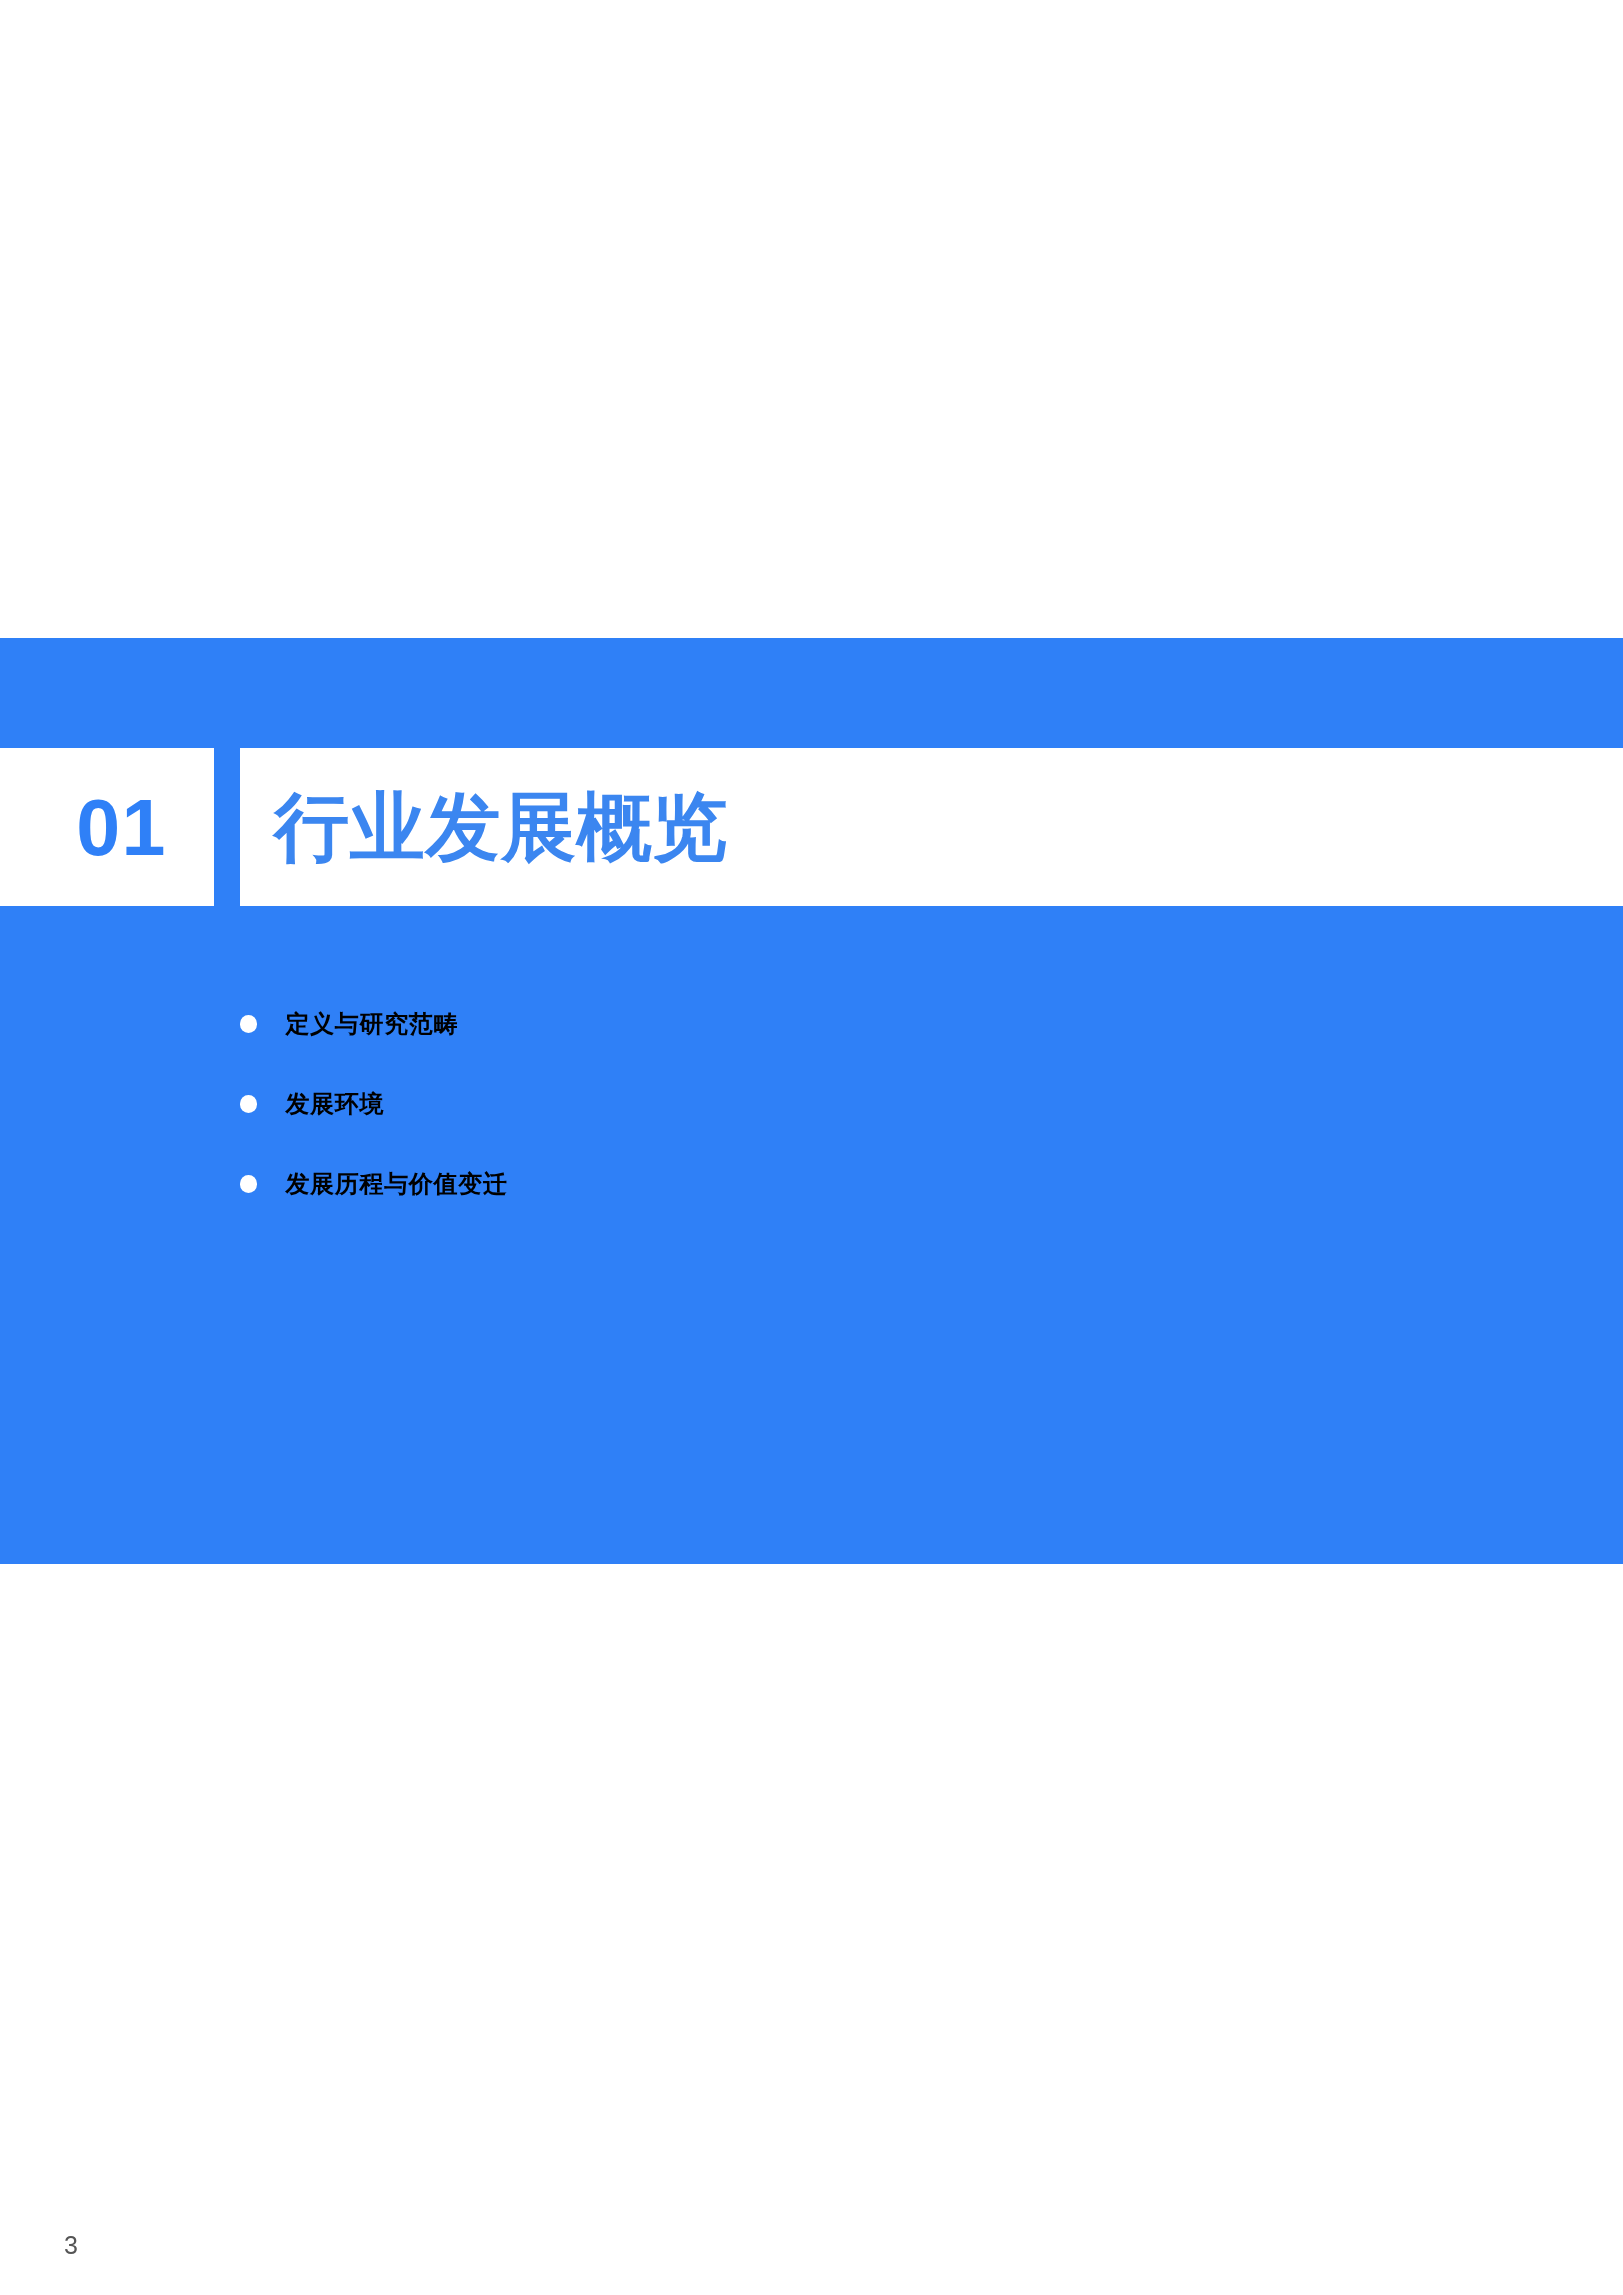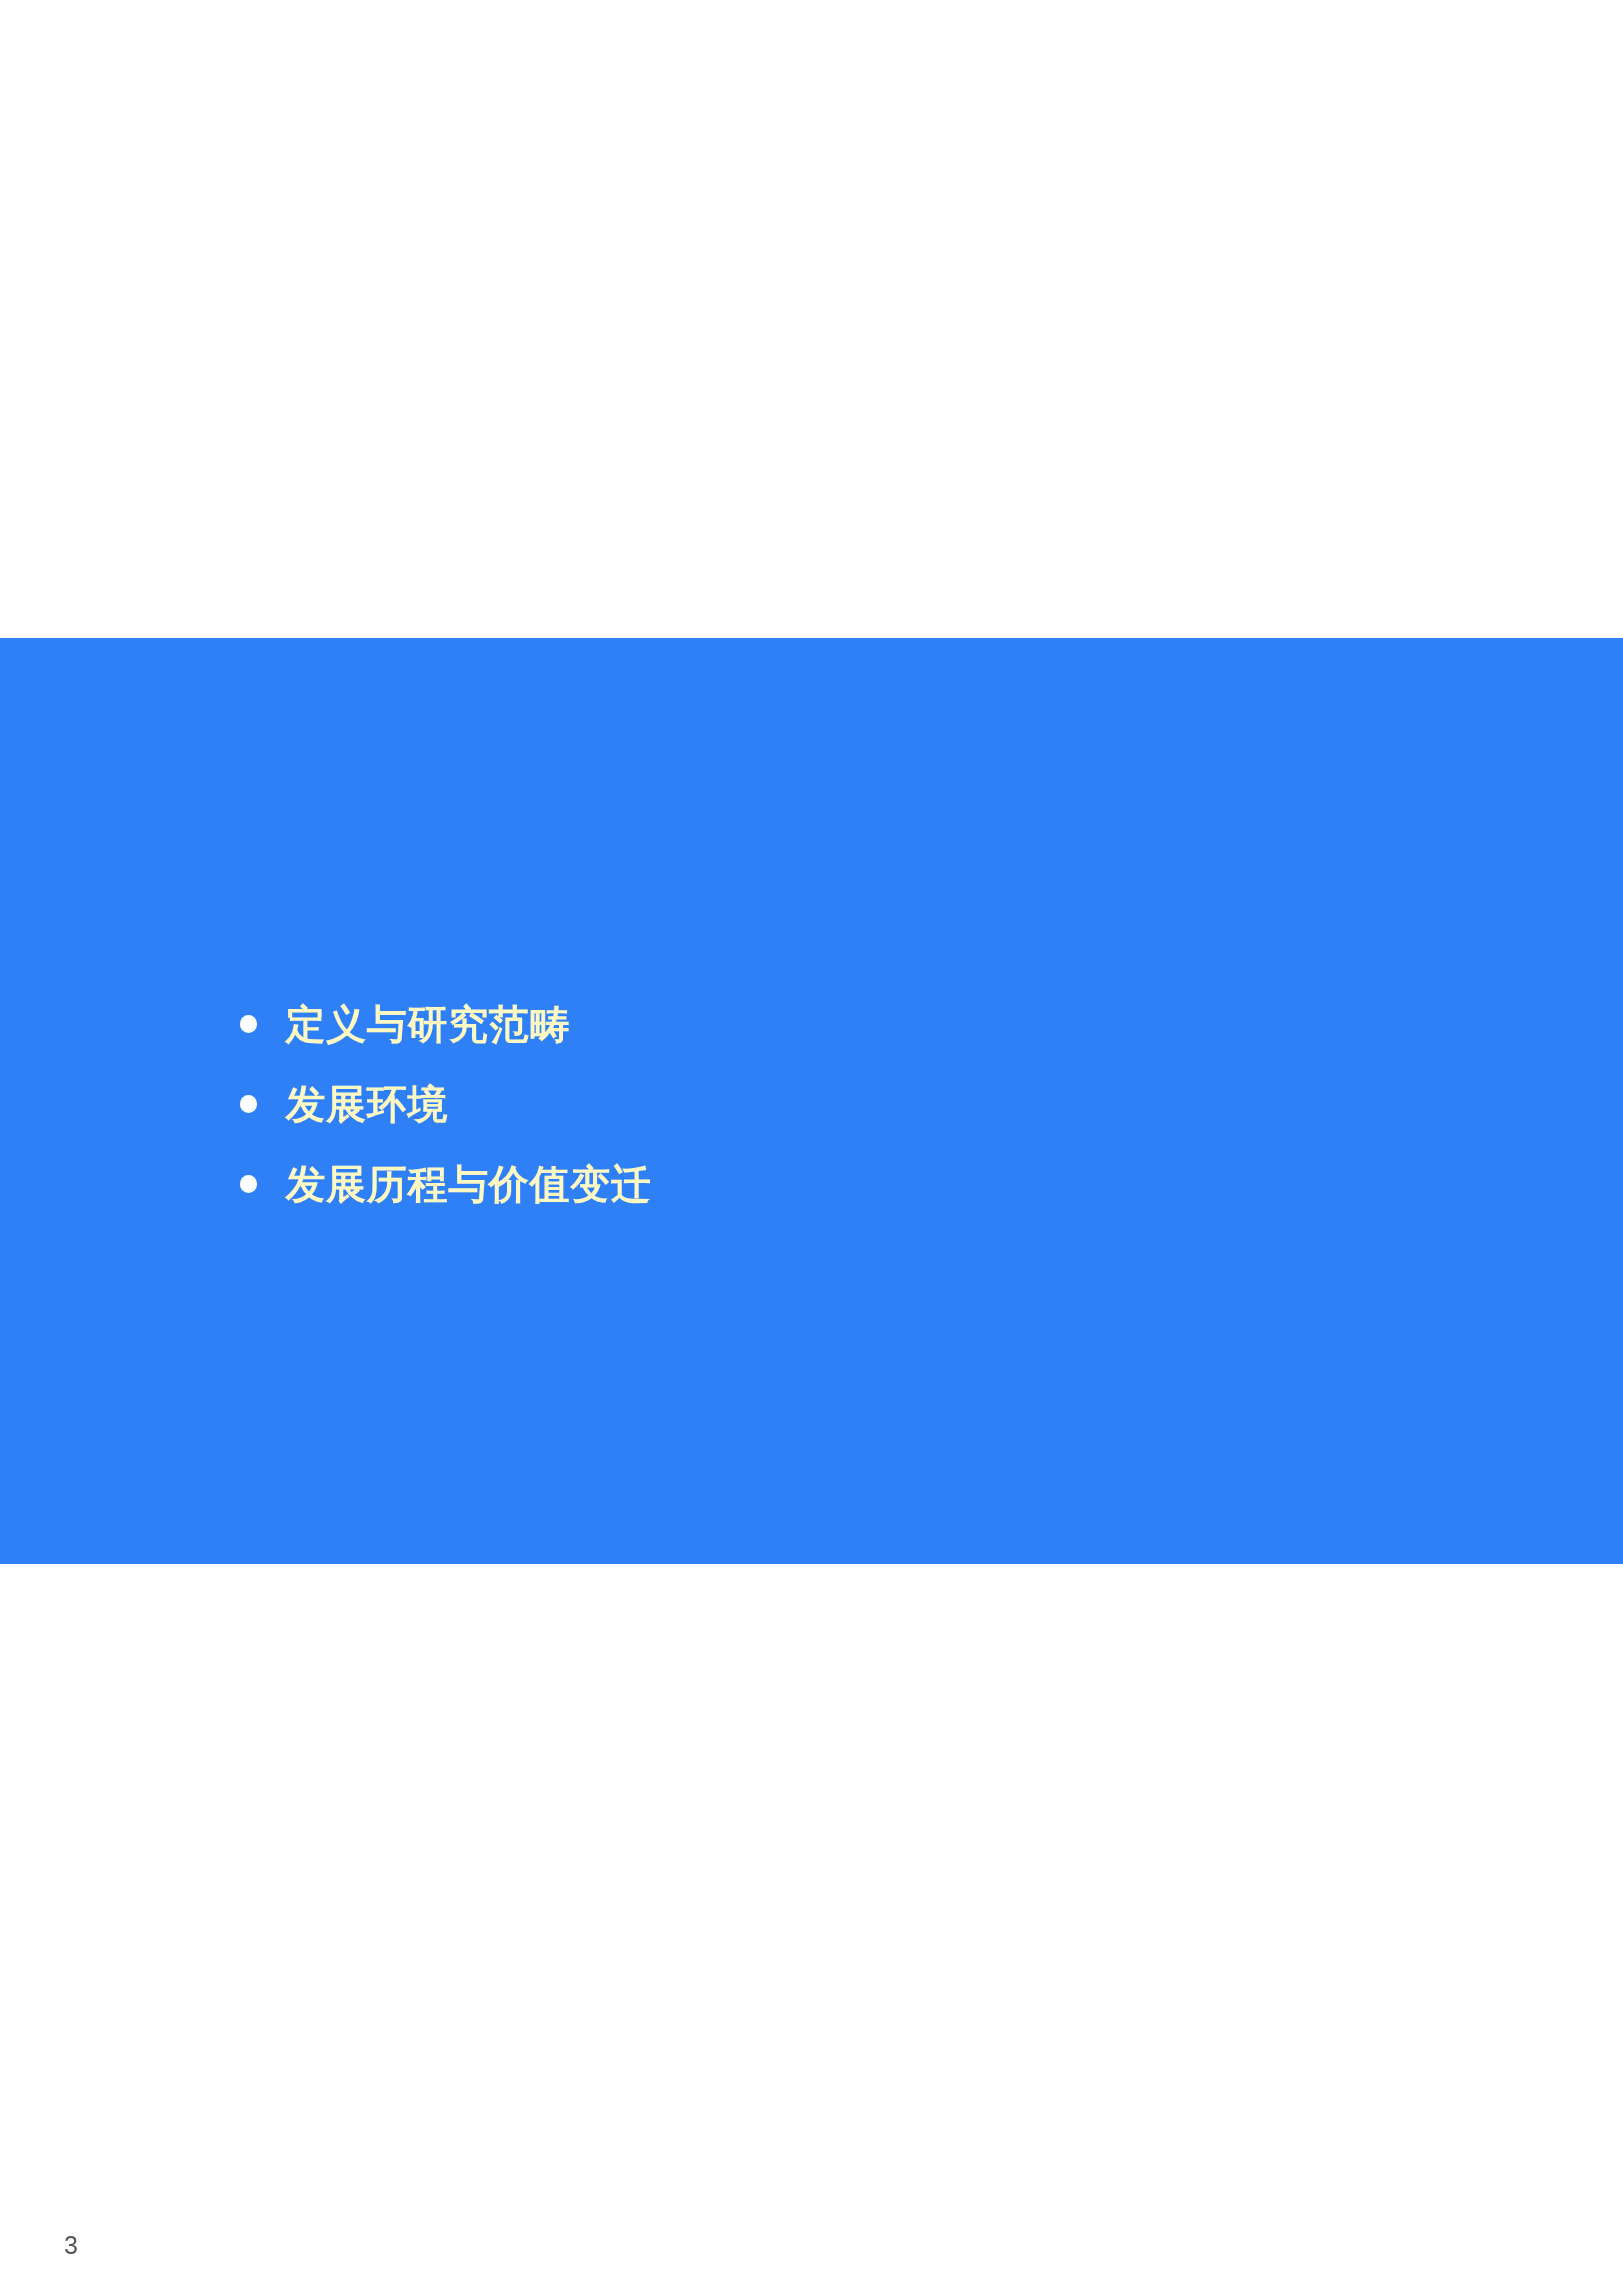--- a/index.html
+++ b/index.html
@@ -110,22 +110,22 @@
   .bullet-dot {
     flex: 0 0 auto;
     width: 17.7px;
     height: 17.7px;
     border-radius: 50%;
     background: #ffffff;
     margin-left: 0.7px;
   }
 
   .bullet-label {
-    color: #fef9c3;
-    font-size: 40px;
+    color: #000000;
+    font-size: 24px;
     font-weight: bold;
     line-height: 1;
     margin-left: 28px;   
     letter-spacing: 0.7px;
     white-space: nowrap;
   }
 
   
   #page-number {
     position: absolute;
@@ -136,20 +136,33 @@
     line-height: 1;
   }
 </style>
 </head>
 <body>
 
 <div id="page">
 
   <div id="section-panel">
 
+    <div id="header-band">
+
+      <div id="number-cell">
+        <span id="section-number">01</span>
+      </div>
+
+      <div id="divider-bar"></div>
+
+      <div id="title-cell">
+        <span id="section-title">行业发展概览</span>
+      </div>
+
+    </div>
 
     <div id="bullet-list">
 
       <div class="bullet-row">
         <span class="bullet-dot"></span>
         <span class="bullet-label">定义与研究范畴</span>
       </div>
 
       <div class="bullet-row">
         <span class="bullet-dot"></span>

